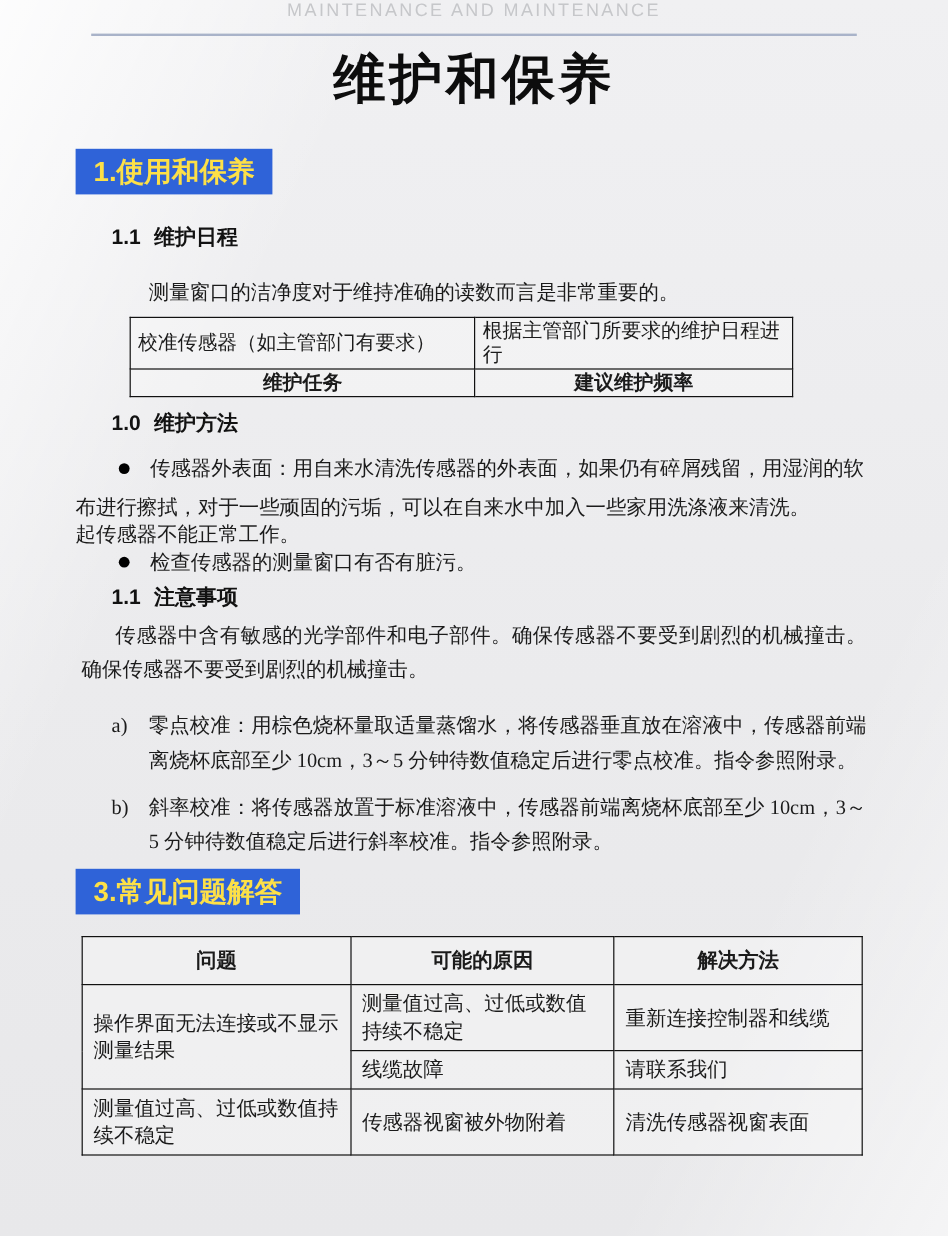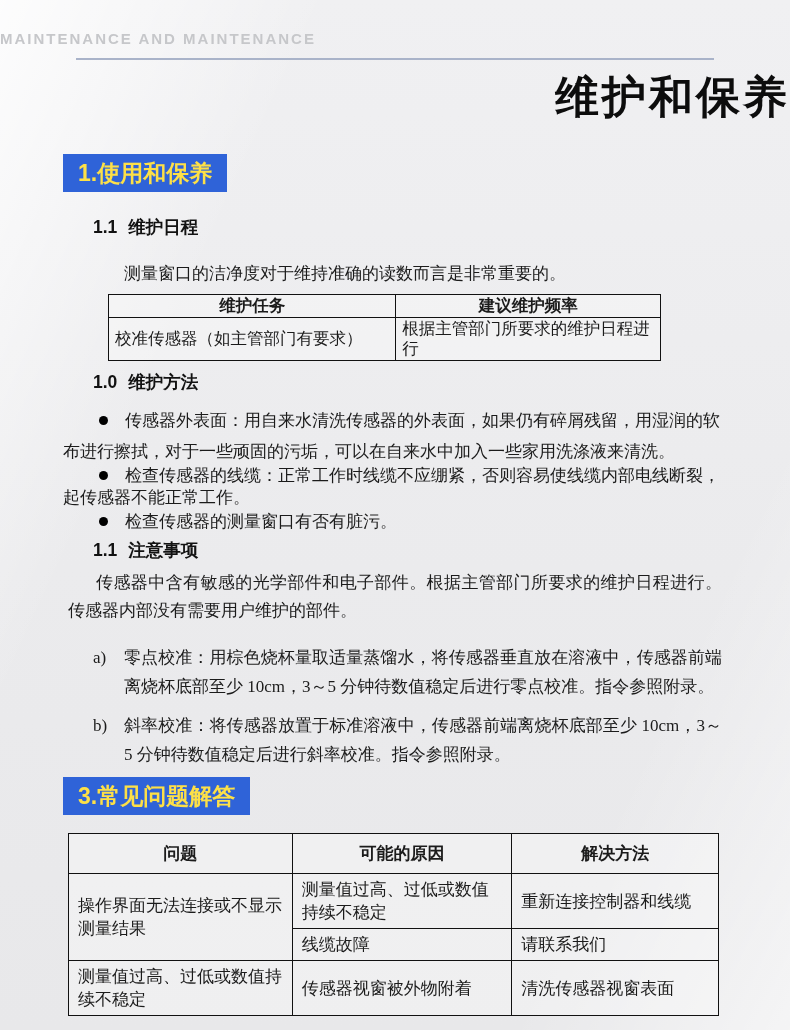--- a/index.html
+++ b/index.html
@@ -13,36 +13,36 @@
     position: relative;
     width: 790px; height: 1030px;
     overflow: hidden;
     background:
       linear-gradient(115deg, rgba(255,255,255,0.85) 0%, rgba(255,255,255,0) 26%),
       linear-gradient(295deg, rgba(255,255,255,0.55) 0%, rgba(255,255,255,0) 22%),
       linear-gradient(180deg, #f0f0f2 0%, #ebebed 55%, #e8e8ea 100%);
   }
   
   .eyebrow {
-    padding-top: 30px;
+    text-align: center;
     font-family: "Liberation Sans", "DejaVu Sans", sans-serif;
-    font-weight: bold;
+    font-weight: normal;
     font-size: 15px;
     letter-spacing: 2px;
     color: #c6c7ca;
   }
   .rule {
     width: 638px;
     margin: 11px auto 0 auto;
     border: none;
     border-top: 2px solid #a9b3c9;
   }
   .main-title {
     margin-top: 12px;
-    text-align: right;
+    text-align: center;
     font-family: "Liberation Sans", "DejaVu Sans", sans-serif;
     font-weight: 900;
     font-size: 44px;
     line-height: 50px;
     letter-spacing: 3px;
     color: #0d0d0d;
   }
   .content { padding: 0 68px 0 63px; }
 
   .badge {
@@ -107,21 +107,20 @@
     flex: none;
     width: 9px; height: 9px;
     border-radius: 50%;
     background: #000;
     margin: 7px 17px 0 0;
   }
   .cont {
     margin-left: 0;
     font-size: 17px;
     line-height: 23px;
-    font-family: Liberation Mono, monospace;
   }
   .p-precaution {
     margin: 8px 0 0 5px;
     font-size: 17px;
     line-height: 28px;
     text-indent: 1.65em;
     text-align: justify;
   }
 
   
@@ -186,56 +185,52 @@
 
       <div class="subhead">
         <span class="num">1.1</span><span>维护日程</span>
       </div>
 
       <div class="p-schedule">测量窗口的洁净度对于维持准确的读数而言是非常重要的。</div>
 
       <table class="mtable">
         <tbody>
             <tr>
+          <td>校准传感器（如主管部门有要求）</td>
+          <td>根据主管部门所要求的维护日程进行</td>
+        </tr>
+        <tr>
           <th class="c1">维护任务</th>
           <th class="c2">建议维护频率</th>
-        </tr>
-        <tr>
-          <td>校准传感器（如主管部门有要求）</td>
-          <td>根据主管部门所要求的维护日程进行</td>
         </tr>
       </tbody>
         </table>
 
       <div class="subhead subhead-12">
         <span class="num">1.0</span><span>维护方法</span>
       </div>
 
       <div class="bullet-row first gap-after">
         <span class="dot"></span>
         <span>传感器外表面：用自来水清洗传感器的外表面，如果仍有碎屑残留，用湿润的软</span>
       </div>
       <div class="cont">布进行擦拭，对于一些顽固的污垢，可以在自来水中加入一些家用洗涤液来清洗。</div>
 
-      <div class="bullet-row">
-        <span class="dot"></span>
-        <span>检查传感器的线缆：正常工作时线缆不应绷紧，否则容易使线缆内部电线断裂，</span>
-      </div>
       <div class="cont">起传感器不能正常工作。</div>
 
       <div class="bullet-row">
         <span class="dot"></span>
         <span>检查传感器的测量窗口有否有脏污。</span>
       </div>
 
       <div class="subhead subhead-13">
         <span class="num">1.1</span><span>注意事项</span>
       </div>
 
-      <div class="p-precaution">传感器中含有敏感的光学部件和电子部件。根据主管部门所要求的维护日程进行。传感器内部没有需要用户维护的部件。</div>
+      <div class="p-precaution">传感器中含有敏感的光学部件和电子部件。确保传感器不要受到剧烈的机械撞击。确保传感器不要受到剧烈的机械撞击。</div>
     </div>
 
     <div>
 
       <div class="abc-item">
         <span class="abc-marker">a)</span>
         <span class="abc-text">零点校准：用棕色烧杯量取适量蒸馏水，将传感器垂直放在溶液中，传感器前端离烧杯底部至少 10cm，3～5 分钟待数值稳定后进行零点校准。指令参照附录。</span>
       </div>
       <div class="abc-item second">
         <span class="abc-marker">b)</span>

